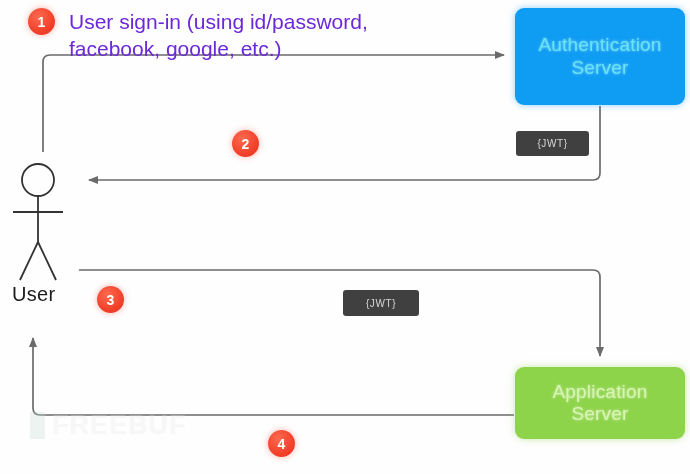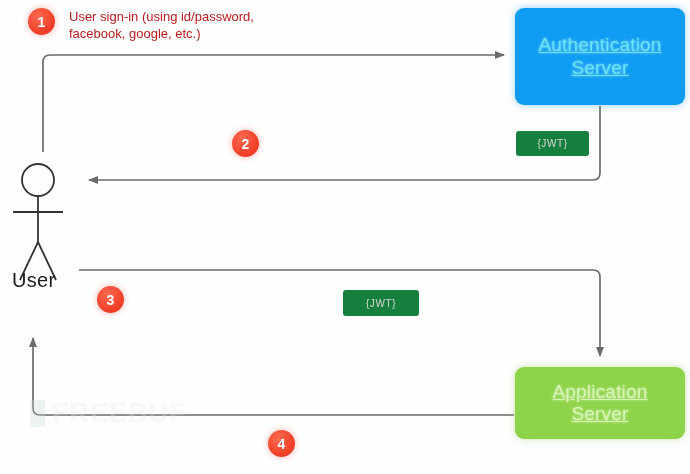--- a/index.html
+++ b/index.html
@@ -53,34 +53,34 @@
   #app-server {
     left: 515px;
     top: 367px;
     width: 170px;
     height: 72px;
     background: #8ed44a;
     color: #d9f5b4;
     text-shadow: 0 0 3px rgba(255,255,255,0.6);
     box-shadow: 0 0 7px rgba(150,210,90,0.5);
   }
-  .server-box span { display: block; text-decoration: underline; }
+  .server-box span { display: block; }
 
   
   #user-figure {
     position: absolute;
     left: 10px;
     top: 160px;
     width: 60px;
     height: 125px;
   }
   #user-label {
     position: absolute;
     left: 12px;
-    top: 269px;
+    top: 283px;
     font-size: 20px;
     color: #1c1c1c;
     letter-spacing: 0.3px;
   }
 
   
   .step {
     position: absolute;
     display: flex;
     align-items: flex-start;
@@ -93,53 +93,53 @@
     color: #ffffff;
     font-size: 14px;
     font-weight: bold;
     display: flex;
     align-items: center;
     justify-content: center;
     flex: 0 0 auto;
     box-shadow: 0 0 6px rgba(245,90,70,0.45);
   }
   .step-text {
-    font-size: 13px;
-    color: #b91c1c;
+    font-size: 21px;
+    color: #6d28d9;
     line-height: 1.28;
     margin-left: 14px;
     white-space: pre-line;
     padding-top: 1px;
   }
 
   #step-1 { left: 28px; top: 8px; }
   #step-2 { left: 232px; top: 130px; }
   #step-3 { left: 97px; top: 286px; }
   #step-4 { left: 268px; top: 430px; }
 
   
   .jwt-chip {
     position: absolute;
-    background: #15803d;
+    background: #404040;
     color: #d8d8d8;
     font-size: 10px;
     letter-spacing: 0.6px;
     border-radius: 3px;
     display: flex;
     align-items: center;
     justify-content: center;
   }
   #jwt-chip-auth { left: 516px; top: 131px; width: 73px; height: 25px; }
   #jwt-chip-api  { left: 343px; top: 290px; width: 76px; height: 26px; }
 
   
   #watermark {
     position: absolute;
     left: 30px;
-    top: 398px;
+    top: 410px;
     display: flex;
     align-items: center;
     opacity: 0.30;
     pointer-events: none;
   }
   #watermark-mark {
     width: 15px;
     height: 27px;
     background: #c9ddd2;
     margin-right: 7px;

